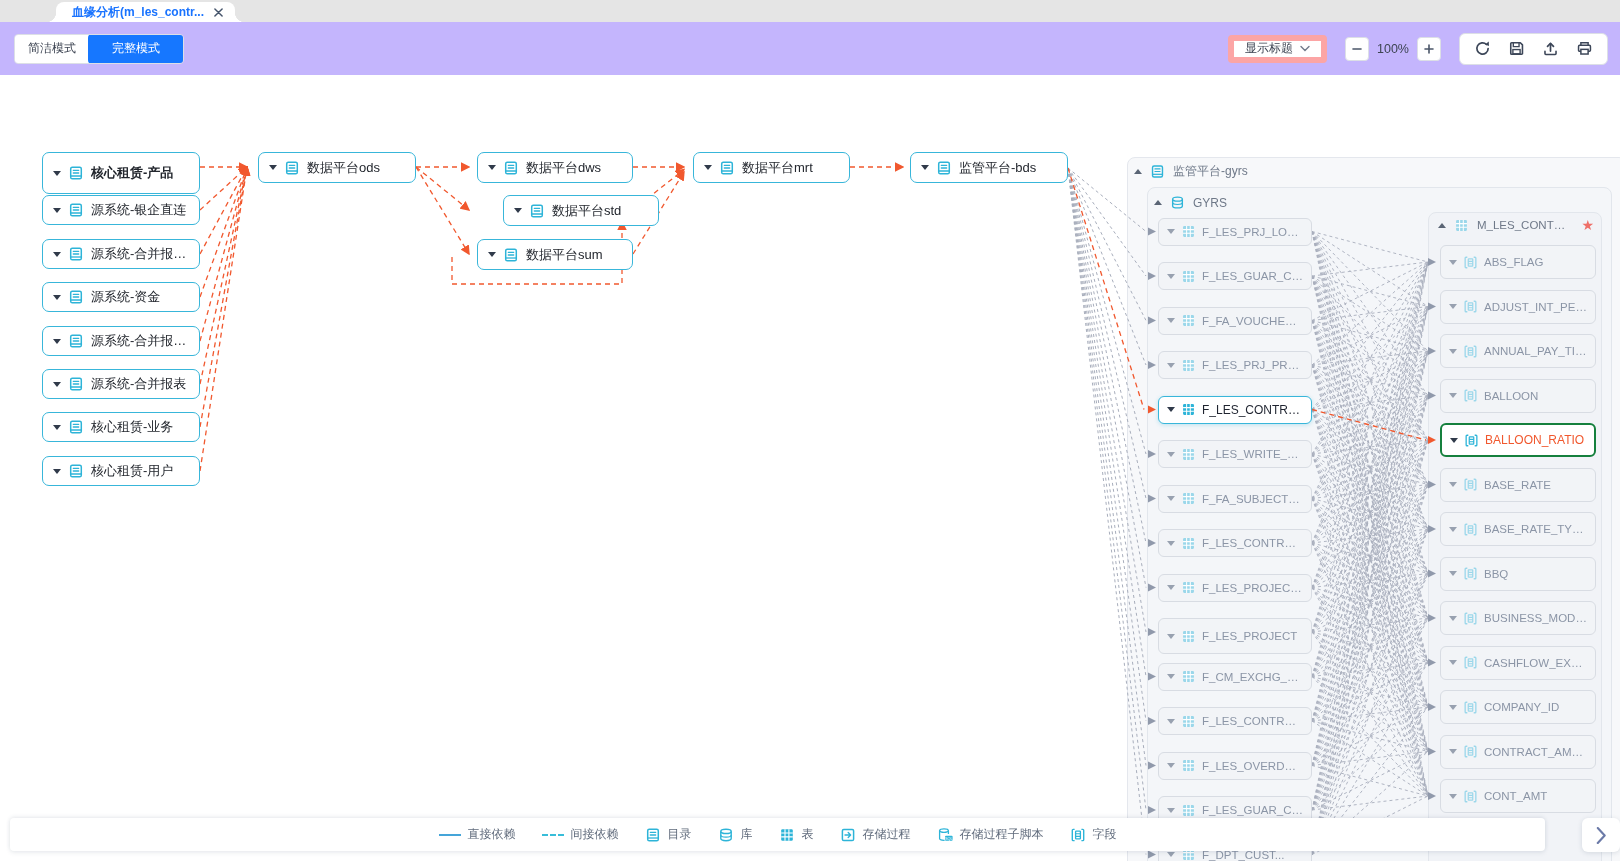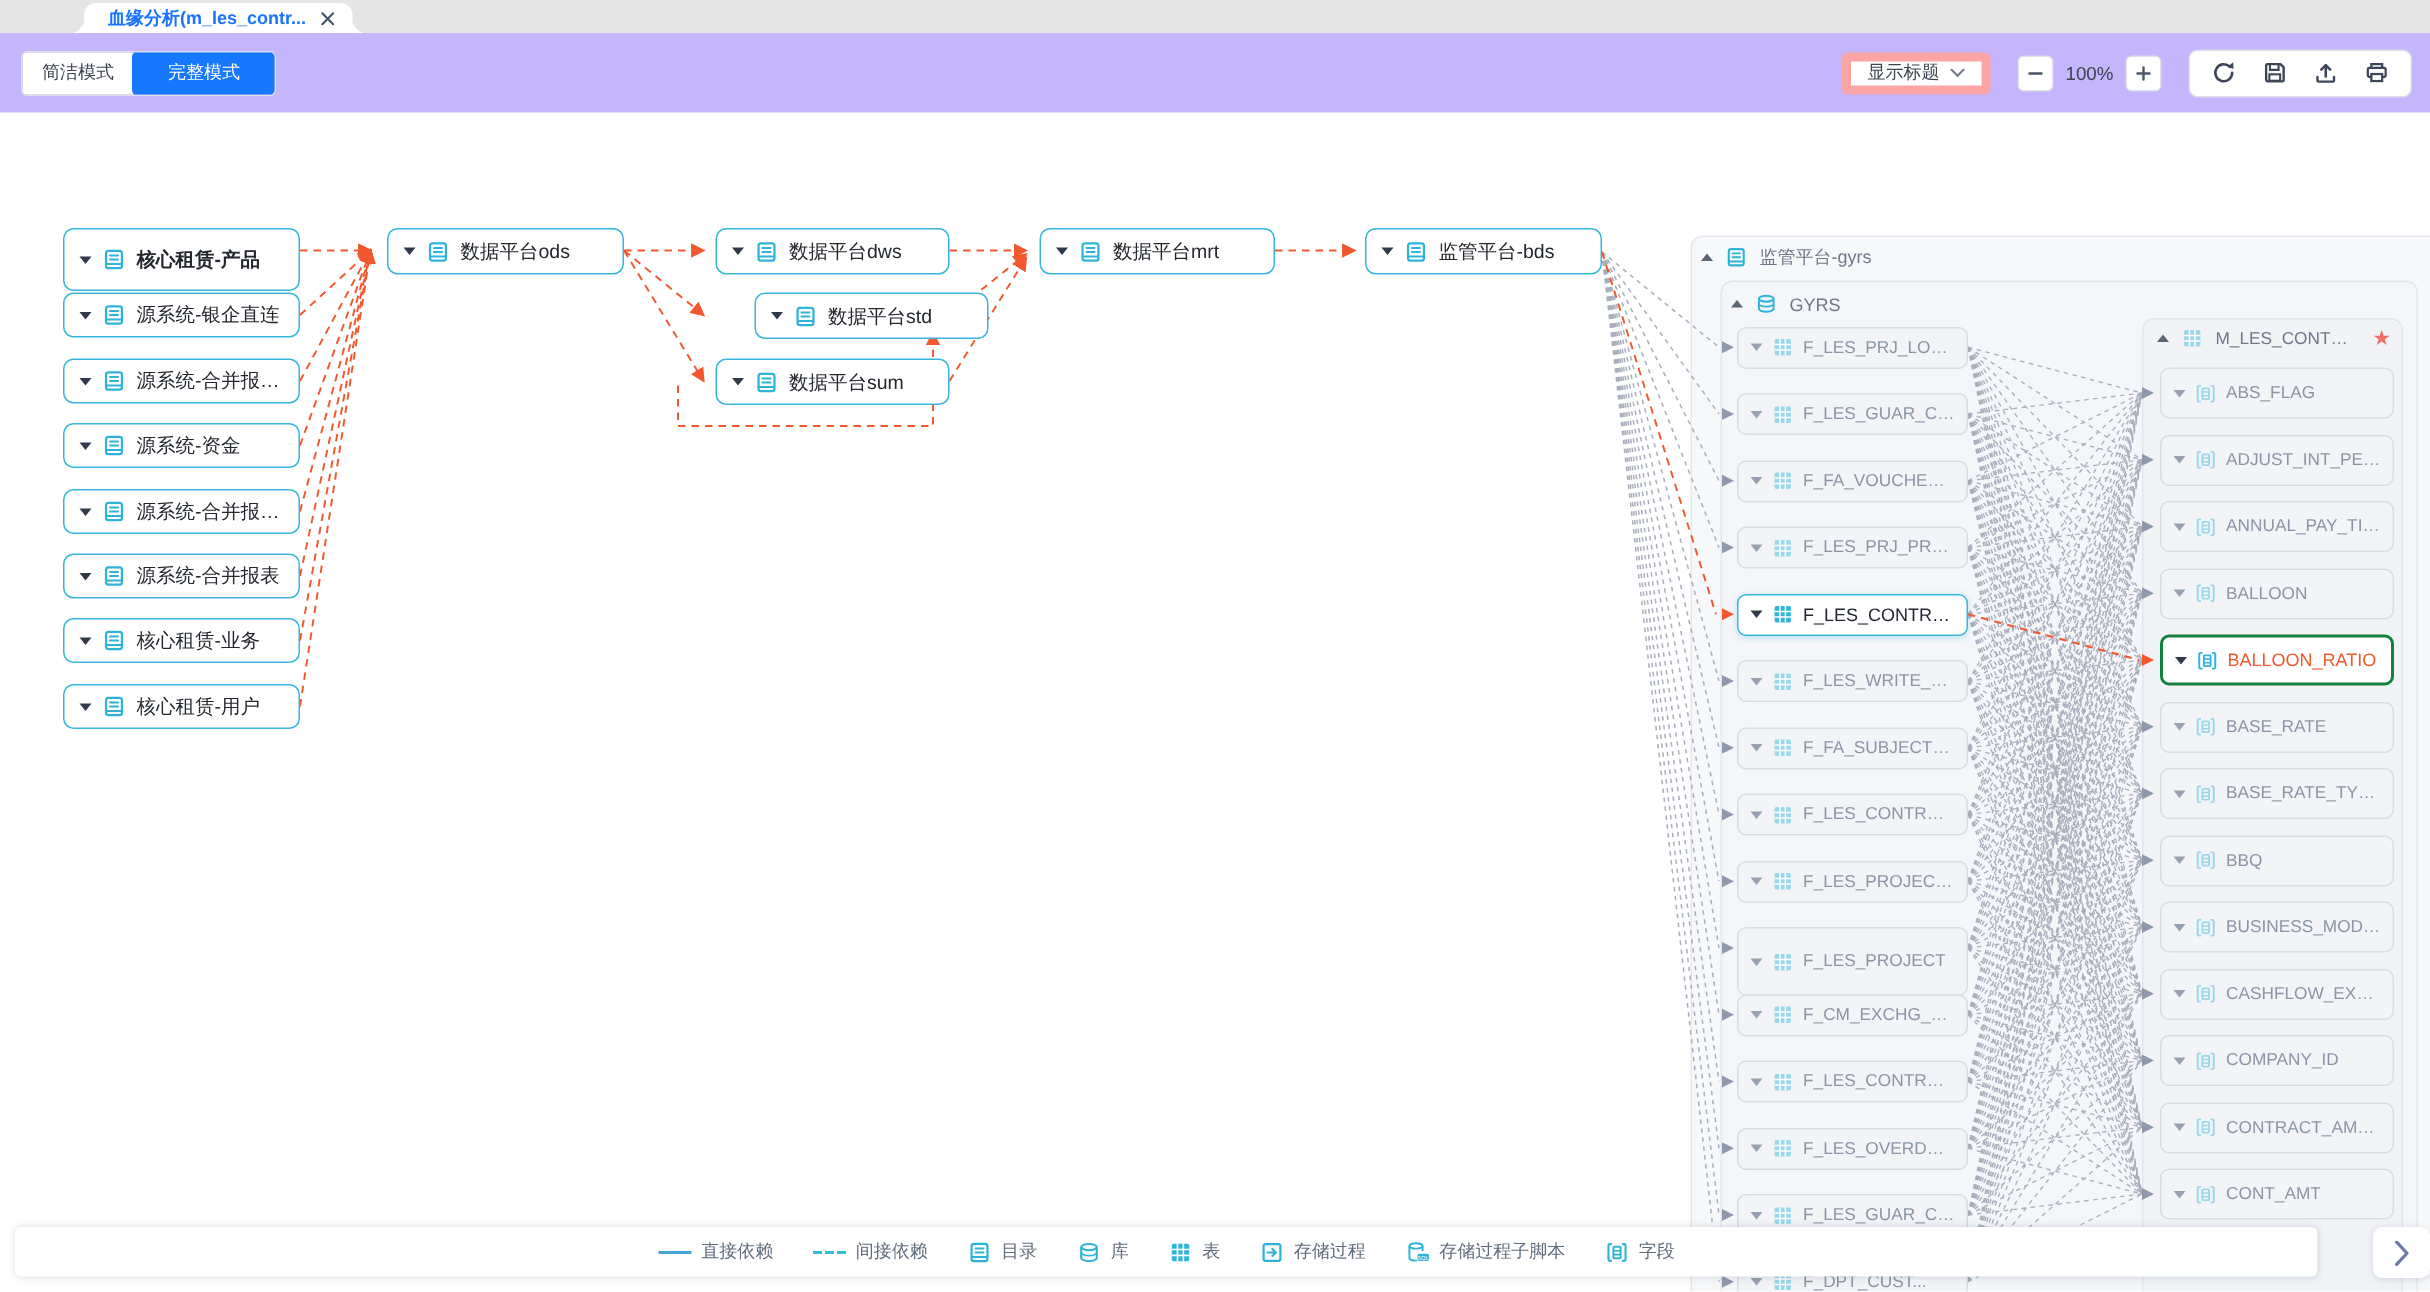--- a/index.html
+++ b/index.html
@@ -774,21 +774,21 @@
     <div class="gnode vtable" style="left: 1158px; top: 498.5px; width: 154px; height: 28px;">
       <span class="tri down gray"></span>
       <span class="icn c-lcyan">
         <svg width="15" height="15" viewBox="0 0 16 16">
           <rect x="2.2" y="2.2" width="11.6" height="11.6" rx="1.2" fill="currentColor"></rect>
           <path d="M2.2 6h11.6M2.2 9.9h11.6M6 2.2v11.6M9.9 2.2v11.6" stroke="#fff" stroke-width="1.1"></path>
         </svg>
       </span>
       <span class="lbl">F_LES_PROJECT_...</span>
     </div>
-    <div class="gnode vtable" style="left: 1158px; top: 543px; width: 154px; height: 46px;">
+    <div class="gnode vtable" style="left: 1158px; top: 543px; width: 154px; height: 36px;">
       <span class="tri down gray"></span>
       <span class="icn c-lcyan">
         <svg width="15" height="15" viewBox="0 0 16 16">
           <rect x="2.2" y="2.2" width="11.6" height="11.6" rx="1.2" fill="currentColor"></rect>
           <path d="M2.2 6h11.6M2.2 9.9h11.6M6 2.2v11.6M9.9 2.2v11.6" stroke="#fff" stroke-width="1.1"></path>
         </svg>
       </span>
       <span class="lbl">F_LES_PROJECT</span>
     </div>
     <div class="gnode vtable" style="left: 1158px; top: 587.5px; width: 154px; height: 28px;">

